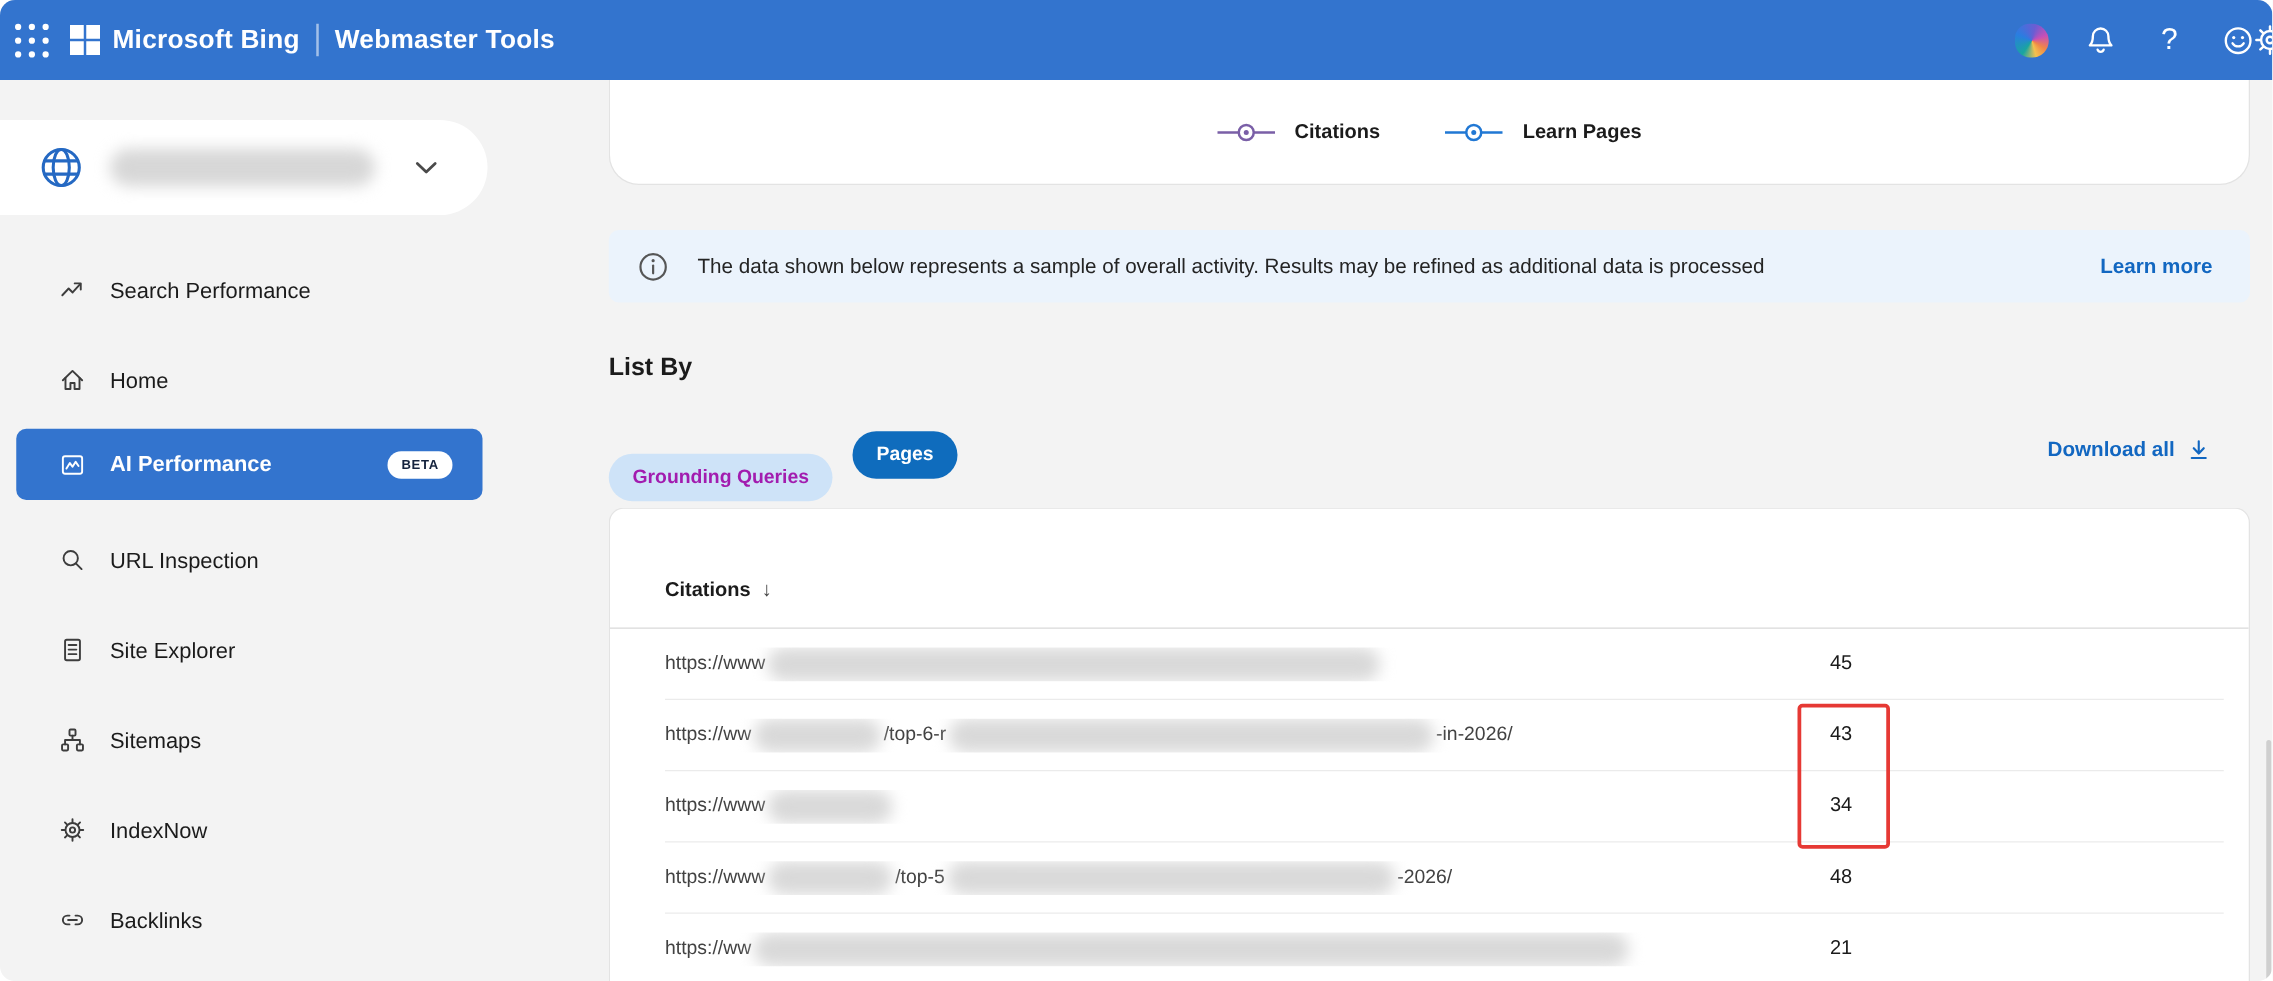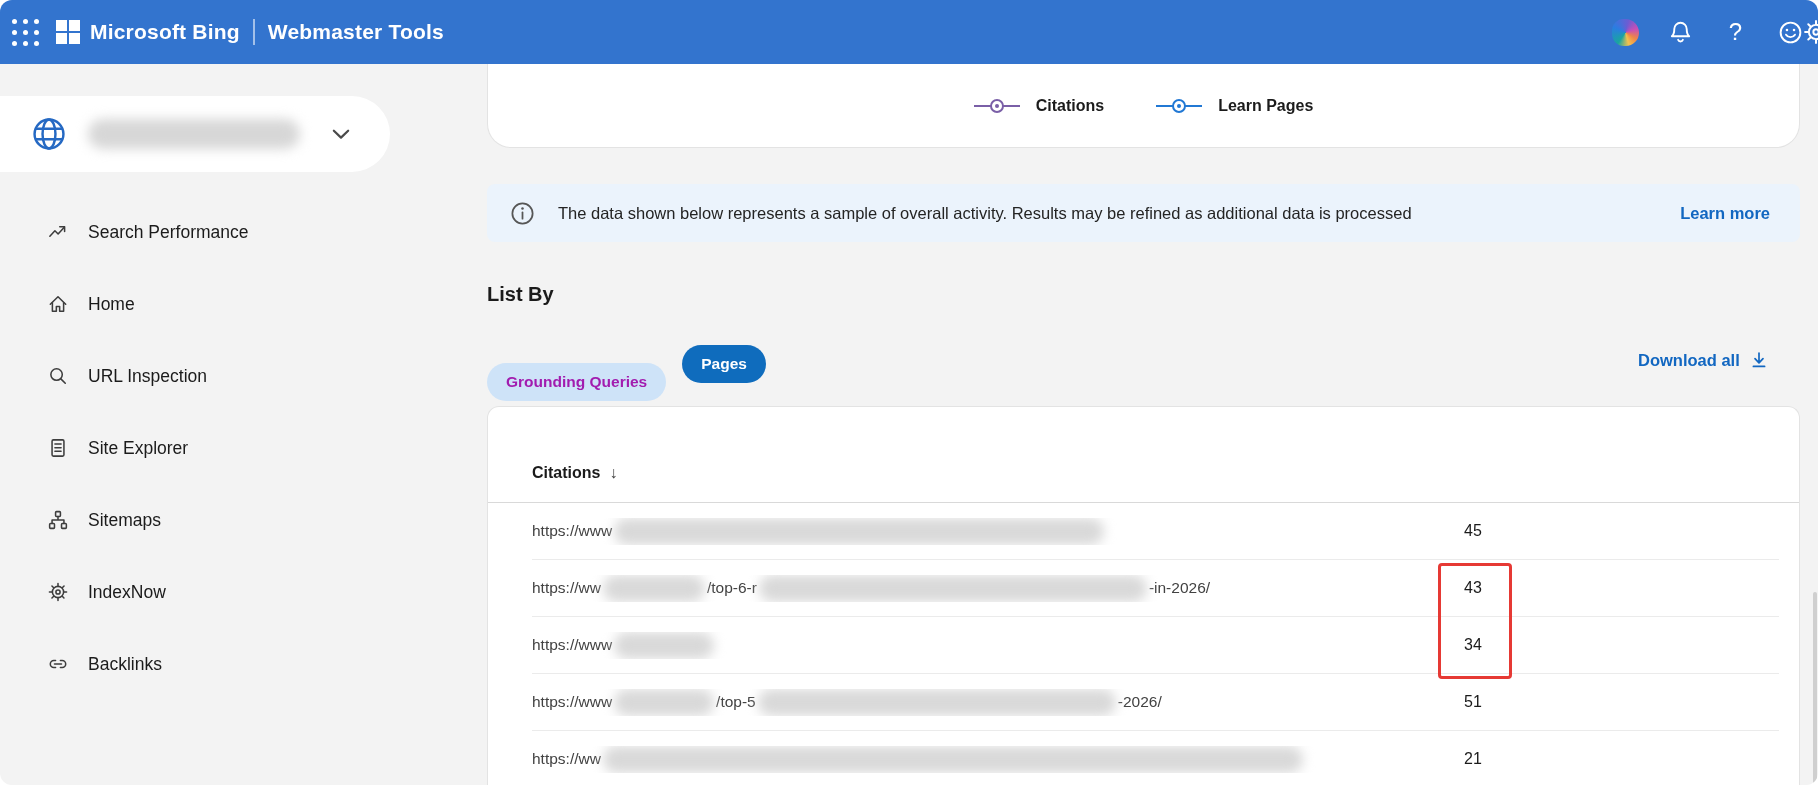--- a/index.html
+++ b/index.html
@@ -164,20 +164,31 @@
         </div>
         <div class="nav-item">
           <div class="nav-content">
             <span class="nav-icon"><svg viewBox="0 0 20 20">
                 <path d="M3 10.2 10 3.4l7 6.8"></path>
                 <path d="M4.9 8.6v8h3.6v-4.4h3v4.4h3.6v-8"></path>
               </svg></span>
             <span class="nav-label">Home</span>
           </div>
         </div>
+        <div class="nav-item selected">
+          <div class="nav-pill"></div>
+          <div class="nav-content">
+            <span class="nav-icon"><svg viewBox="0 0 20 20">
+                <rect x="3" y="3.6" width="14" height="12.8" rx="1.6"></rect>
+                <path d="M5.6 12.6l2.5-4 1.9 2.7 2.3-3.6 2.1 3"></path>
+              </svg></span>
+            <span class="nav-label">AI Performance</span>
+            <span class="beta-badge">BETA</span>
+          </div>
+        </div>
         <div class="nav-item">
           <div class="nav-content">
             <span class="nav-icon"><svg viewBox="0 0 20 20">
                 <circle cx="8.7" cy="8.7" r="5.2"></circle>
                 <path d="M12.6 12.6l4 4"></path>
               </svg></span>
             <span class="nav-label">URL Inspection</span>
           </div>
         </div>
         <div class="nav-item">
@@ -297,21 +308,21 @@
           <div class="cell-cit">34</div>
         </div>
         <div class="trow">
           <div class="cell-page">
             <span>https://www</span>
             <span class="blur-blob" style="width:100px"></span>
             <span>/top-5</span>
             <span class="blur-blob" style="width:358px"></span>
             <span>-2026/</span>
           </div>
-          <div class="cell-cit">51</div>
+          <div class="cell-cit">48</div>
         </div>
         <div class="trow">
           <div class="cell-page">
             <span>https://ww</span>
             <span class="blur-blob" style="width:700px"></span>
           </div>
           <div class="cell-cit">21</div>
         </div>
       </div>
   </div>

